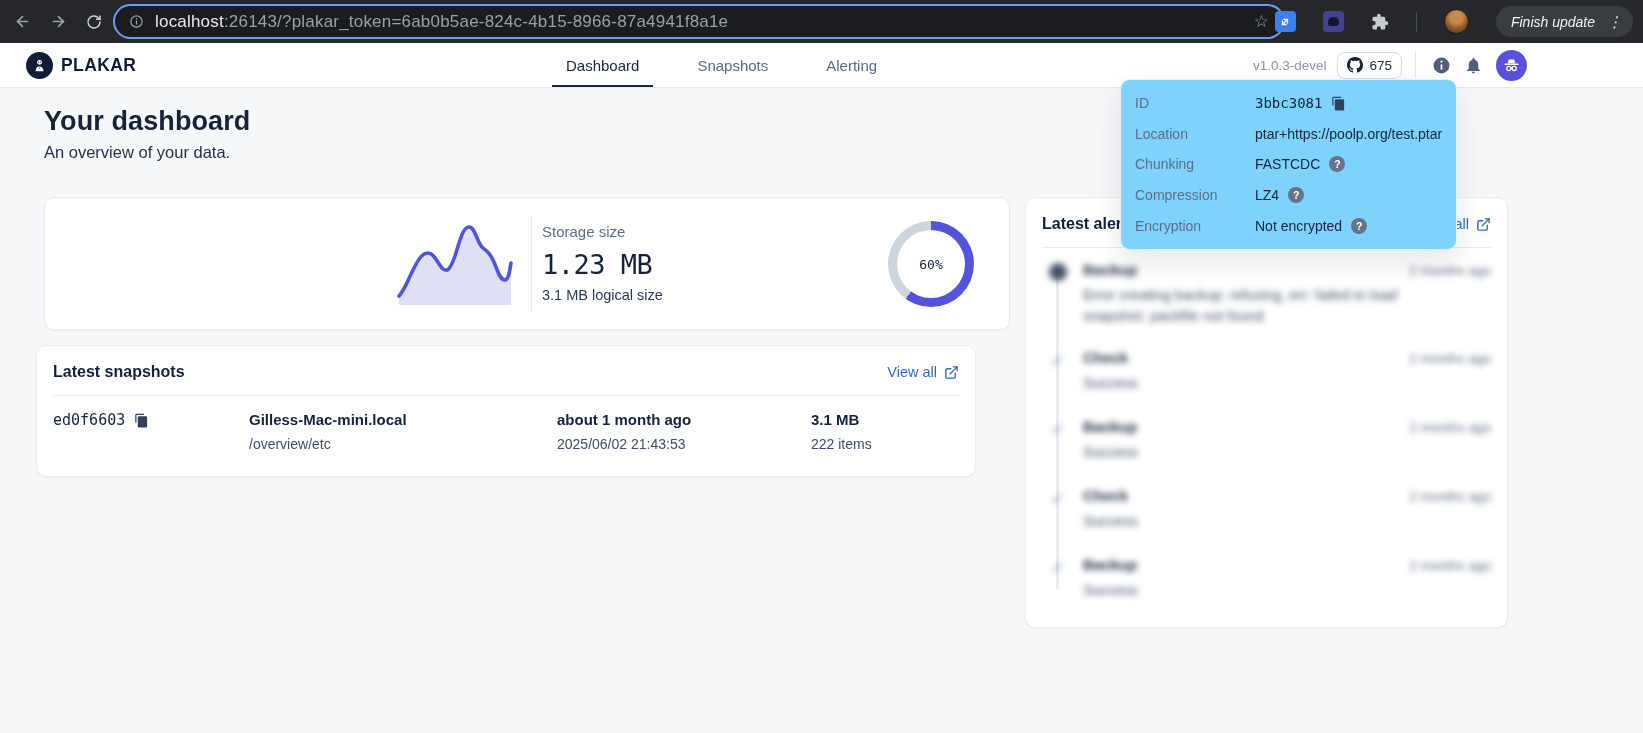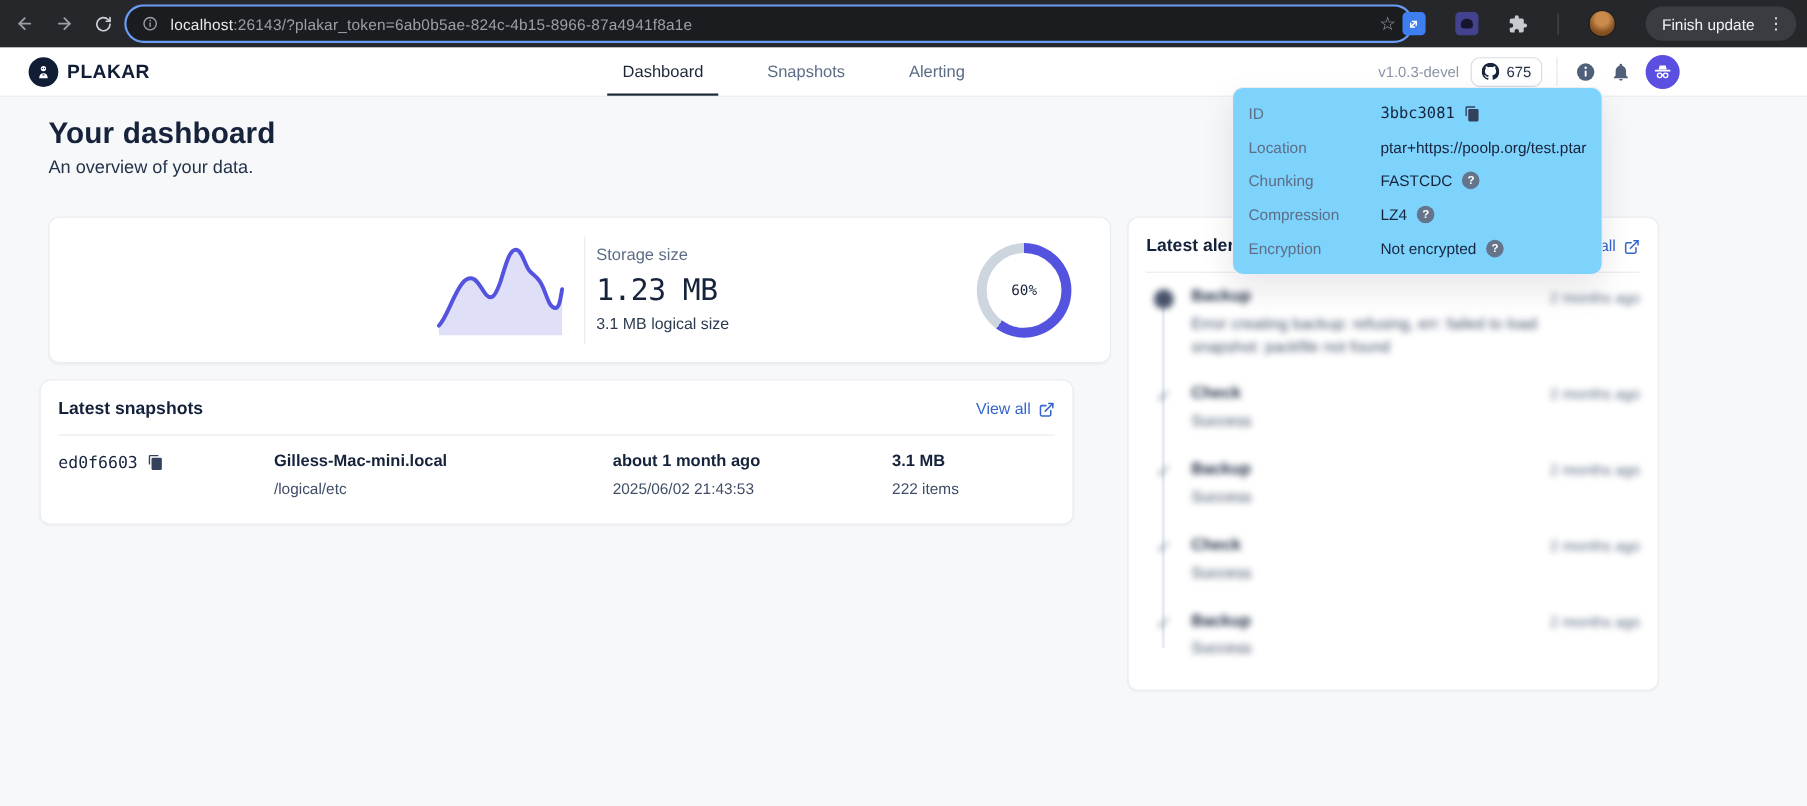--- a/index.html
+++ b/index.html
@@ -11,24 +11,24 @@
   }
   .mono { font-family:"DejaVu Sans Mono", monospace; }
 
   
   .browser-bar{position:absolute;top:0;left:0;right:0;height:43px;background:#26272b;display:flex;align-items:center;z-index:80;}
   .nav-btn{width:36px;height:36px;display:flex;align-items:center;justify-content:center;color:#9aa0a6;flex:0 0 auto;}
   .nav-btn:first-child{margin-left:4px;}
   .nav-btn.reload{color:#cdd1d6;}
   .url-bar{position:absolute;left:115px;top:6px;width:1168px;height:31px;border-radius:16px;background:#1b1c1f;box-shadow:0 0 0 2px #6b9df8;display:flex;align-items:center;padding:0 14px;}
   .url-info-icon{color:#9aa0a6;margin-right:11px;display:flex;}
-  .url-text{font-size:14px;color:#9aa0a6;white-space:nowrap;letter-spacing:.2px;}
+  .url-text{font-size:17px;color:#9aa0a6;white-space:nowrap;letter-spacing:.2px;}
   .url-host{color:#e8eaed;}
   .url-star{margin-left:auto;color:#9aa0a6;font-size:17px;line-height:1;}
-  .chrome-right{position:absolute;right:10px;top:0;height:43px;display:flex;align-items:center;gap:27px;}
+  .chrome-right{position:absolute;right:10px;top:0;height:43px;display:flex;align-items:center;gap:27px;font-style:italic;}
   .ext-blue{width:21px;height:21px;border-radius:4px;background:#3d7ef0;display:flex;align-items:center;justify-content:center;color:#fff;}
   .ext-dark{width:21px;height:21px;border-radius:4px;background:#43428e;display:flex;align-items:center;justify-content:center;}
   .ext-dark .blob{width:11px;height:9px;background:#15162e;border-radius:5px 5px 3px 3px;}
   .puzzle-icon{color:#c7cacf;display:flex;}
   .chrome-divider{width:1px;height:20px;background:#4a4d52;}
   .chrome-avatar{width:25px;height:25px;border-radius:50%;background:radial-gradient(circle at 50% 32%,#c98a4b 0 30%,#8a5526 60%,#5e3a14 100%);border:1px solid #1a1b1d;}
   .finish-btn{height:31px;border-radius:16px;background:#393c41;color:#f1f3f4;font-size:14px;display:flex;align-items:center;gap:9px;padding:0 8px 0 15px;white-space:nowrap;}
   .kebab{color:#e8eaed;font-size:15px;letter-spacing:0;line-height:1;padding:0 3px;}
 
   
@@ -313,21 +313,21 @@
         <span class="copy-icon">
           <svg width="15" height="15" viewBox="0 0 24 24" fill="currentColor">
               <path d="M16 1H4a2 2 0 0 0-2 2v12h2V3h12V1z"></path>
               <path d="M19 5H8a2 2 0 0 0-2 2v14a2 2 0 0 0 2 2h11a2 2 0 0 0 2-2V7a2 2 0 0 0-2-2z"></path>
             </svg>
         </span>
       </span>
     </div>
     <div class="col-host">
       <div class="cell-main">Gilless-Mac-mini.local</div>
-      <div class="cell-sub">/logical/etc</div>
+      <div class="cell-sub">/overview/etc</div>
     </div>
     <div class="col-age">
       <div class="cell-main">about 1 month ago</div>
       <div class="cell-sub">2025/06/02 21:43:53</div>
     </div>
     <div class="col-size">
       <div class="cell-main">3.1 MB</div>
       <div class="cell-sub">222 items</div>
     </div>
   </div>

